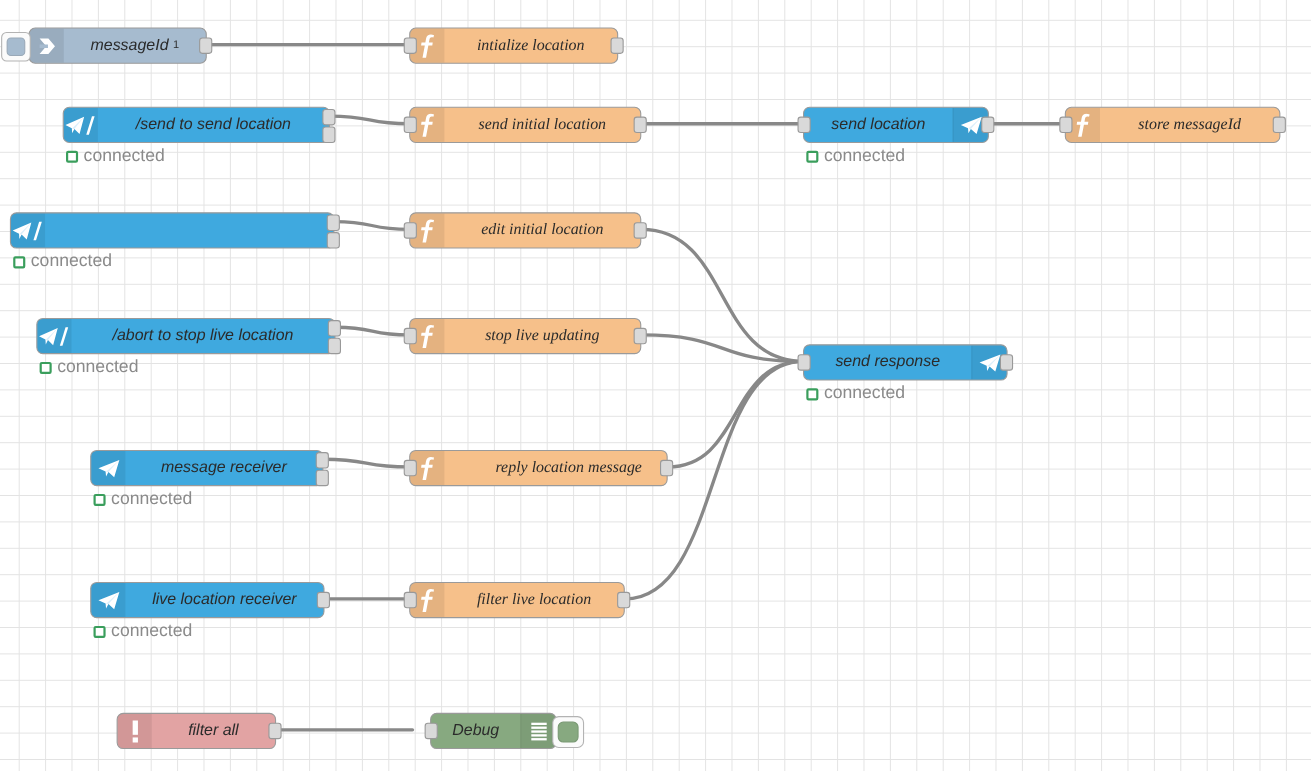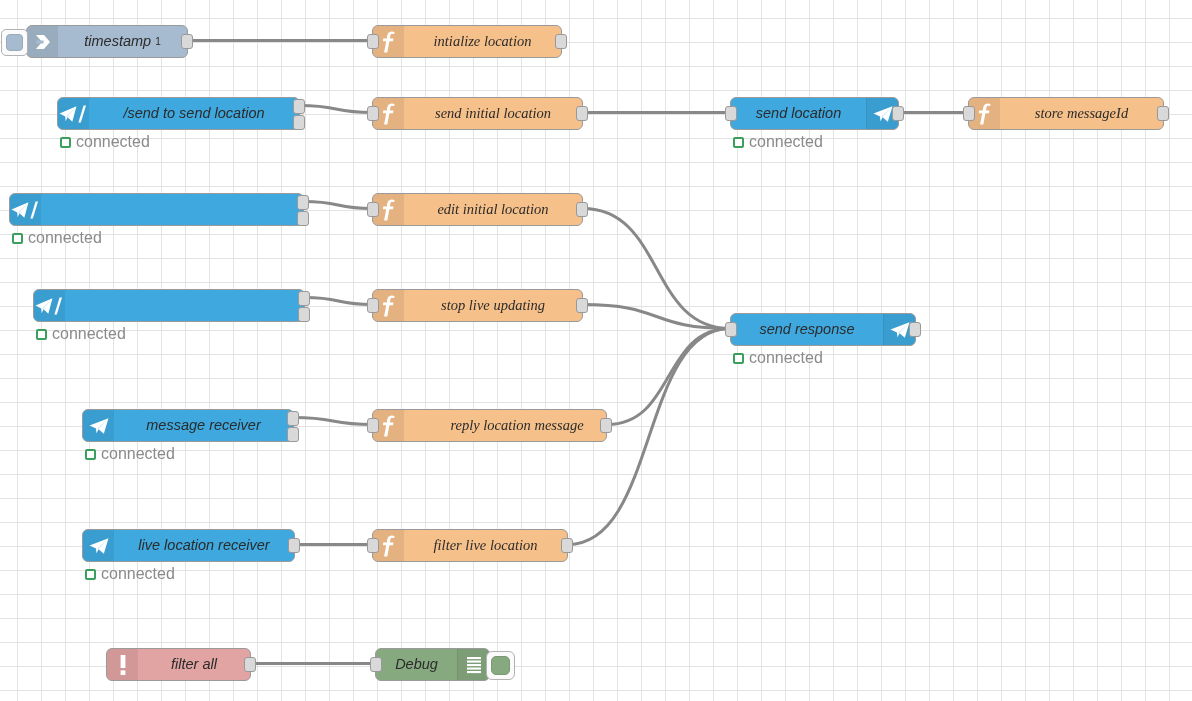--- a/index.html
+++ b/index.html
@@ -205,21 +205,21 @@
   <div id="nodes-layer">
       <div class="node n-inject" style="left: 26px; top: 25px; width: 162px;">
         <div class="body">
           <div class="icon-tray">
             <svg class="gly" width="20" height="20" viewBox="0 0 20 20">
               <path d="M3 3 L11 3 L17 10 L11 17 L3 17 L9 10 Z" fill="#ffffff"></path>
               <path d="M3 8.4 L10.6 8.4 L10.6 11.6 L3 11.6 Z" fill="#A6BBCF"></path>
             </svg>
           </div>
           <div style="flex: 1 1 auto; display: flex; align-items: center; justify-content: center; padding: 0px 8px;">
-            <span class="label">timestamp</span>
+            <span class="label">messageId</span>
             <sup style="font-size: 10px; margin-left: 4px; color: rgb(43, 43, 43);">1</sup>
           </div>
         </div>
         <div class="port out" style="top: 8px;"></div>
         <div class="inject-btn">
           <div class="pad"></div>
         </div>
       </div>
       <div class="node n-function" style="left: 372px; top: 25px; width: 190px;">
         <div class="body">
@@ -335,20 +335,23 @@
       </div>
       <div class="node n-telegram" style="left: 33px; top: 289px; width: 272px;">
         <div class="body">
           <div class="icon-tray">
             <svg class="gly" width="29" height="18" viewBox="0 0 29 18">
               <path d="M0.5 8.6 L17.5 1.2 L13.3 16.8 L8.6 12.2 L6.6 16.2 L6.3 11.6 Z" fill="#ffffff"></path>
               <path d="M6.6 11.9 L17.5 1.2 L8.6 12.2 Z" fill="#dbeffb"></path>
               <path d="M24.6 0.6 L27.0 0.6 L21.8 17.4 L19.4 17.4 Z" fill="#ffffff"></path>
             </svg>
           </div>
+          <div style="flex: 1 1 auto; display: flex; align-items: center; justify-content: center; padding: 0px 8px;">
+            <span class="label">/abort to stop live location</span>
+          </div>
         </div>
         <div class="port out" style="top: 1px;"></div>
         <div class="port out" style="top: 17px;"></div>
         <div class="status">
           <span class="sq"></span>
           <span class="stxt">connected</span>
         </div>
       </div>
       <div class="node n-function" style="left: 372px; top: 289px; width: 211px;">
         <div class="body">
@@ -455,21 +458,21 @@
               <rect x="2.6" y="1" width="4.8" height="13" fill="#ffffff"></rect>
               <rect x="2.6" y="16.4" width="4.8" height="4.6" fill="#ffffff"></rect>
             </svg>
           </div>
           <div style="flex: 1 1 auto; display: flex; align-items: center; justify-content: center; padding: 0px 8px;">
             <span class="label">filter all</span>
           </div>
         </div>
         <div class="port out" style="top: 8px;"></div>
       </div>
-      <div class="node n-debug" style="left: 375px; top: 648px; width: 115px;">
+      <div class="node n-debug" style="left: 391px; top: 648px; width: 115px;">
         <div class="body">
           <div style="flex: 1 1 auto; display: flex; align-items: center; justify-content: center; padding: 0px 8px;">
             <span class="label">Debug</span>
           </div>
           <div class="icon-tray right">
             <svg class="gly" width="16" height="18" viewBox="0 0 16 18">
               <rect x="1" y="1" width="14" height="2.1" fill="#ffffff"></rect>
               <rect x="1" y="4.5" width="14" height="2.1" fill="#ffffff"></rect>
               <rect x="1" y="8.0" width="14" height="2.1" fill="#ffffff"></rect>
               <rect x="1" y="11.5" width="14" height="2.1" fill="#ffffff"></rect>

